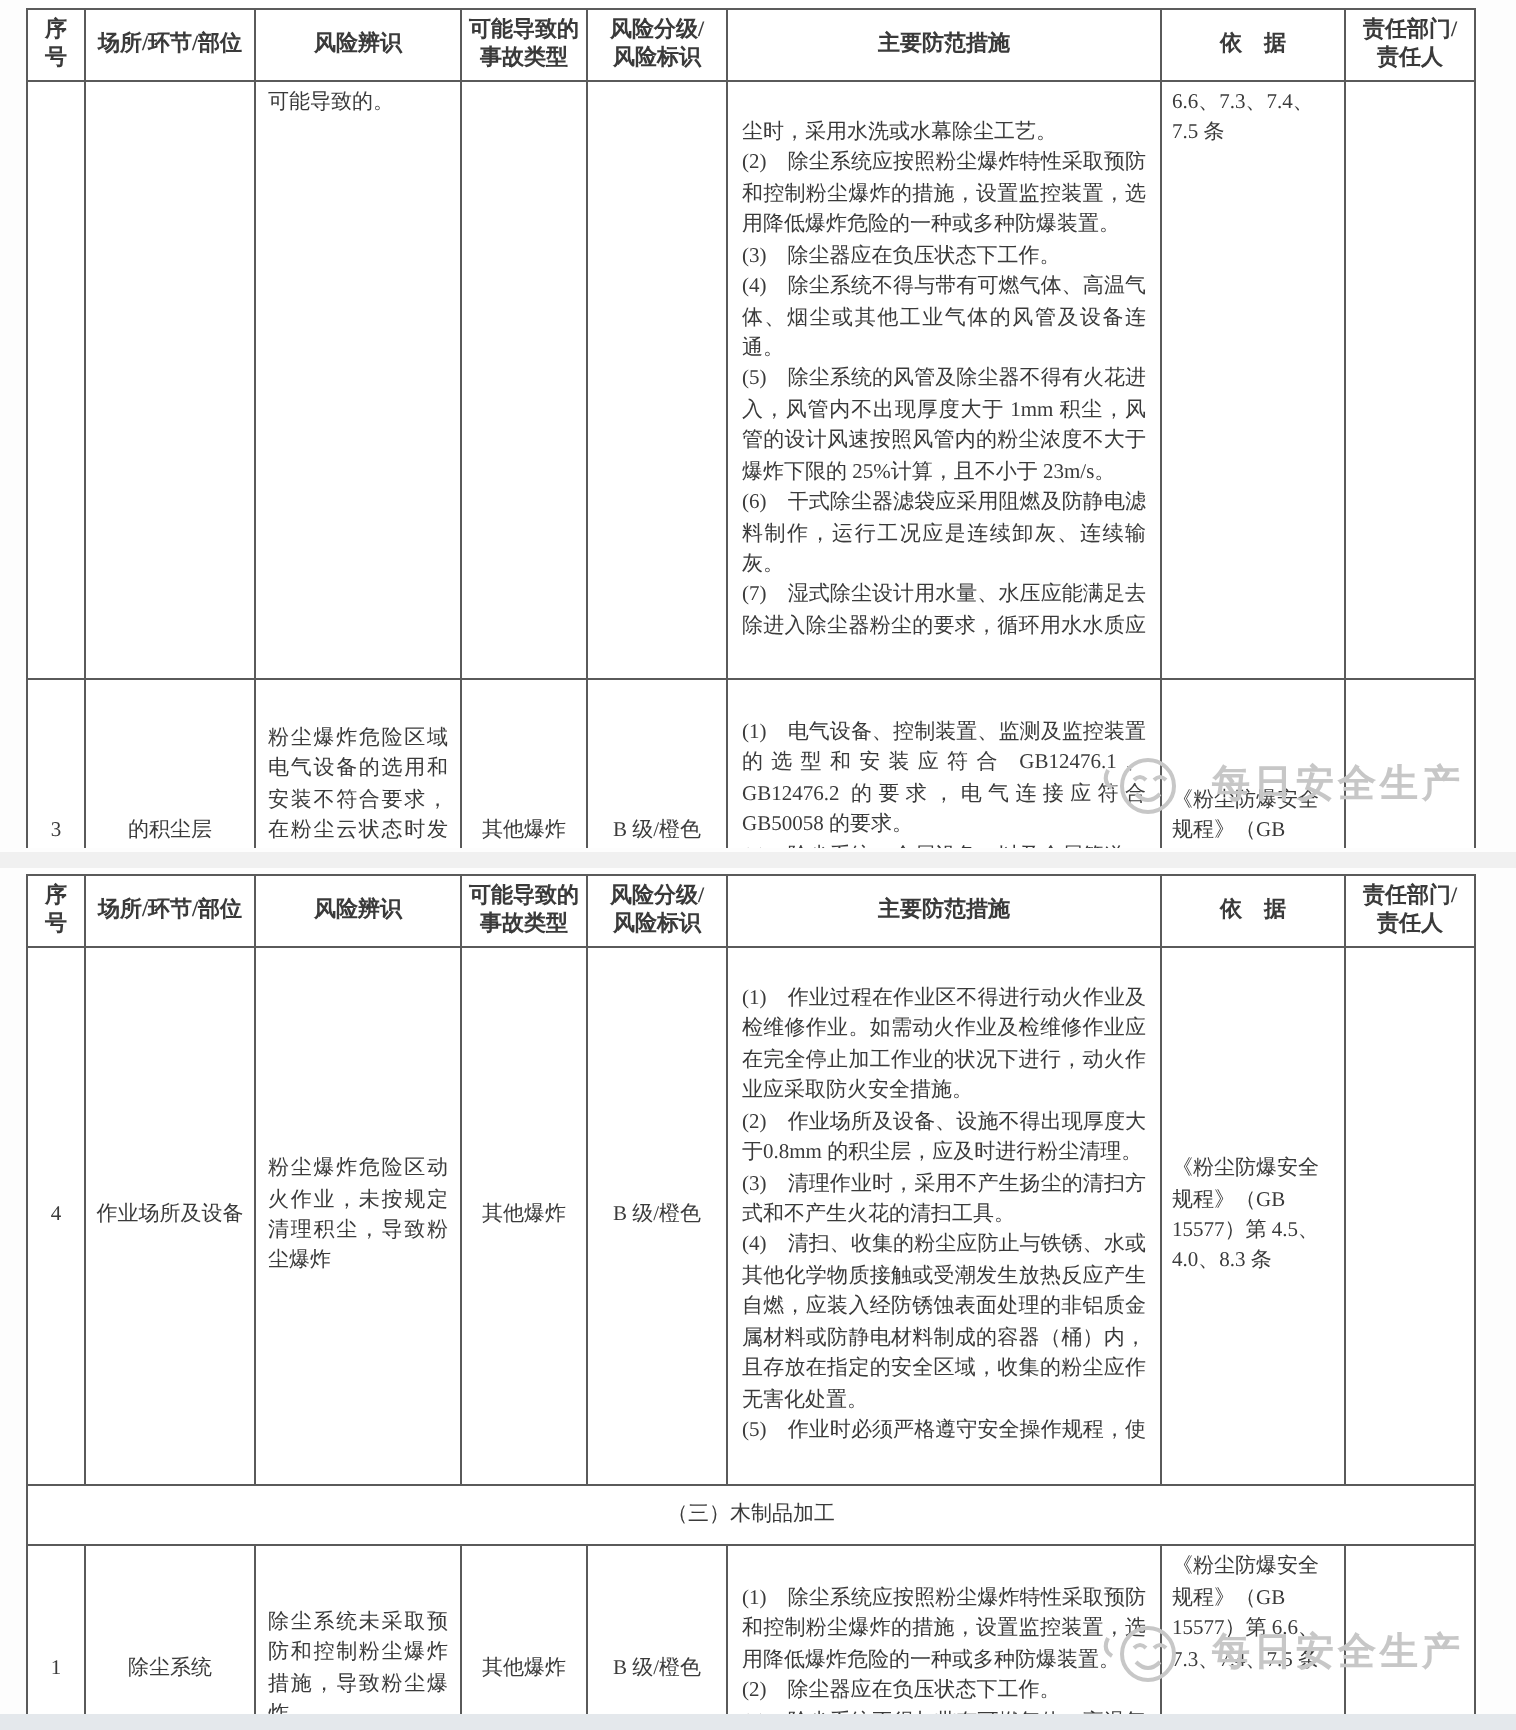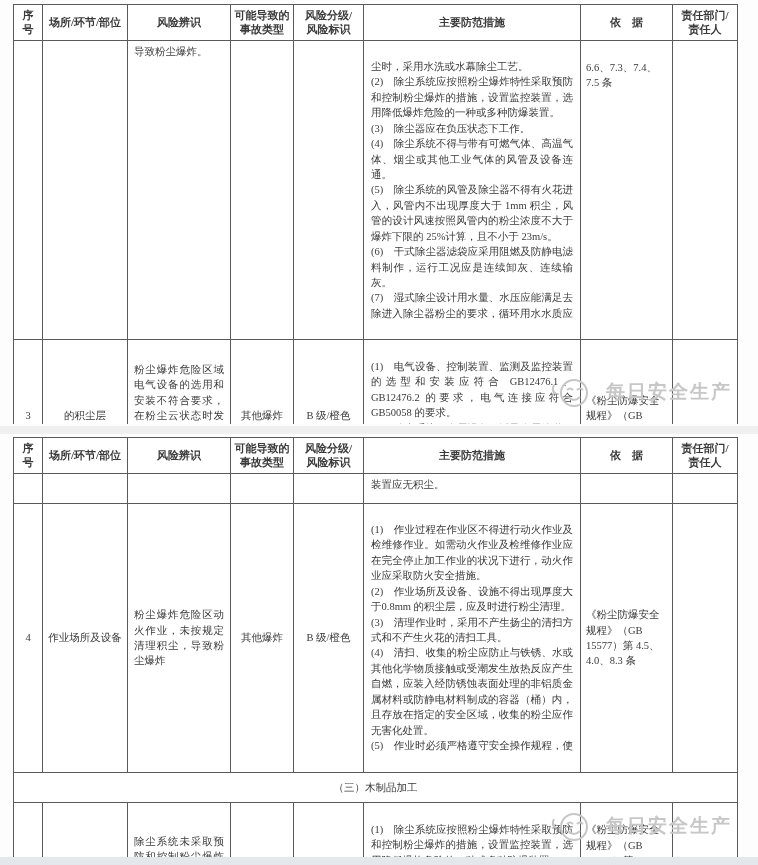--- a/index.html
+++ b/index.html
@@ -13,21 +13,21 @@
   col.c-type{width:63px;} col.c-grade{width:70px;} col.c-meas{width:217px;}
   col.c-basis{width:92px;} col.c-resp{width:65px;}
   th,td{border:1px solid #5a5a5a;vertical-align:middle;text-align:center;
         font-size:10.5px;line-height:1.47;padding:2px 5px;box-sizing:border-box;
         white-space:pre-line;overflow:hidden;}
   th{font-weight:bold;font-size:11px;line-height:1.3;padding:3px 2px;}
   .hdr1{height:30px;} .hdr2{height:35px;}
   td.vtop{vertical-align:top;}
   td.meas{text-align:justify;vertical-align:top;padding:3px 7px;}
   td.riskcell{text-align:justify;padding:3px 6px;}
-  td.basis{text-align:left;padding:19px 5px;}
+  td.basis{text-align:left;padding:3px 5px;}
   td.section{text-align:center;padding:4px 10px;height:30px;}
   .clip{overflow:hidden;text-align:justify;}
   .clip262{height:262px;} .clip114{height:114px;} .clip232{height:232px;} .clip86{height:86px;}
   .gap-strip{position:absolute;left:0;top:426px;width:758px;height:8px;background:#f0f0f0;}
   .bottom-strip{position:absolute;left:0;top:857px;width:758px;height:8px;background:#e4e8ec;}
   .watermark{position:absolute;display:flex;align-items:center;gap:12px;
              color:#c7c7c7;font-size:19px;letter-spacing:2px;font-weight:bold;
              pointer-events:none;white-space:nowrap;}
   .wm1{left:537px;top:371px;} .wm2{left:537px;top:372px;}
   .wm-face{flex:0 0 auto;}
@@ -60,21 +60,21 @@
         <th>风险分级/
 风险标识</th>
         <th>主要防范措施</th>
         <th>依　据</th>
         <th>责任部门/
 责任人</th>
       </tr>
       <tr>
         <td></td>
         <td></td>
-        <td class="riskcell vtop">导致粉尘爆炸。</td>
+        <td class="riskcell vtop">可能导致的。</td>
         <td></td>
         <td></td>
         <td class="meas">
           <div class="clip clip262">尘时，采用水洗或水幕除尘工艺。
 (2)　除尘系统应按照粉尘爆炸特性采取预防和控制粉尘爆炸的措施，设置监控装置，选用降低爆炸危险的一种或多种防爆装置。
 (3)　除尘器应在负压状态下工作。
 (4)　除尘系统不得与带有可燃气体、高温气体、烟尘或其他工业气体的风管及设备连通。
 (5)　除尘系统的风管及除尘器不得有火花进入，风管内不出现厚度大于 1mm 积尘，风管的设计风速按照风管内的粉尘浓度不大于爆炸下限的 25%计算，且不小于 23m/s。
 (6)　干式除尘器滤袋应采用阻燃及防静电滤料制作，运行工况应是连续卸灰、连续输灰。
 (7)　湿式除尘设计用水量、水压应能满足去除进入除尘器粉尘的要求，循环用水水质应清洁，储水池（箱）、水质过滤池（箱）及水质过滤装置不得密闭，应有通风气流，池（箱）内不得存在沉积泥浆。</div>
@@ -133,30 +133,20 @@
         <th>可能导致的
 事故类型</th>
         <th>风险分级/
 风险标识</th>
         <th>主要防范措施</th>
         <th>依　据</th>
         <th>责任部门/
 责任人</th>
       </tr>
       <tr>
-        <td style="height:30px"></td>
-        <td></td>
-        <td></td>
-        <td></td>
-        <td></td>
-        <td class="meas">装置应无积尘。</td>
-        <td></td>
-        <td></td>
-      </tr>
-      <tr>
         <td>4</td>
         <td>作业场所及设备</td>
         <td class="riskcell">粉尘爆炸危险区动火作业，未按规定清理积尘，导致粉尘爆炸</td>
         <td>其他爆炸</td>
         <td>B 级/橙色</td>
         <td class="meas">
           <div class="clip clip232">(1)　作业过程在作业区不得进行动火作业及检维修作业。如需动火作业及检维修作业应在完全停止加工作业的状况下进行，动火作业应采取防火安全措施。
 (2)　作业场所及设备、设施不得出现厚度大于0.8mm 的积尘层，应及时进行粉尘清理。
 (3)　清理作业时，采用不产生扬尘的清扫方式和不产生火花的清扫工具。
 (4)　清扫、收集的粉尘应防止与铁锈、水或其他化学物质接触或受潮发生放热反应产生自燃，应装入经防锈蚀表面处理的非铝质金属材料或防静电材料制成的容器（桶）内，且存放在指定的安全区域，收集的粉尘应作无害化处置。

